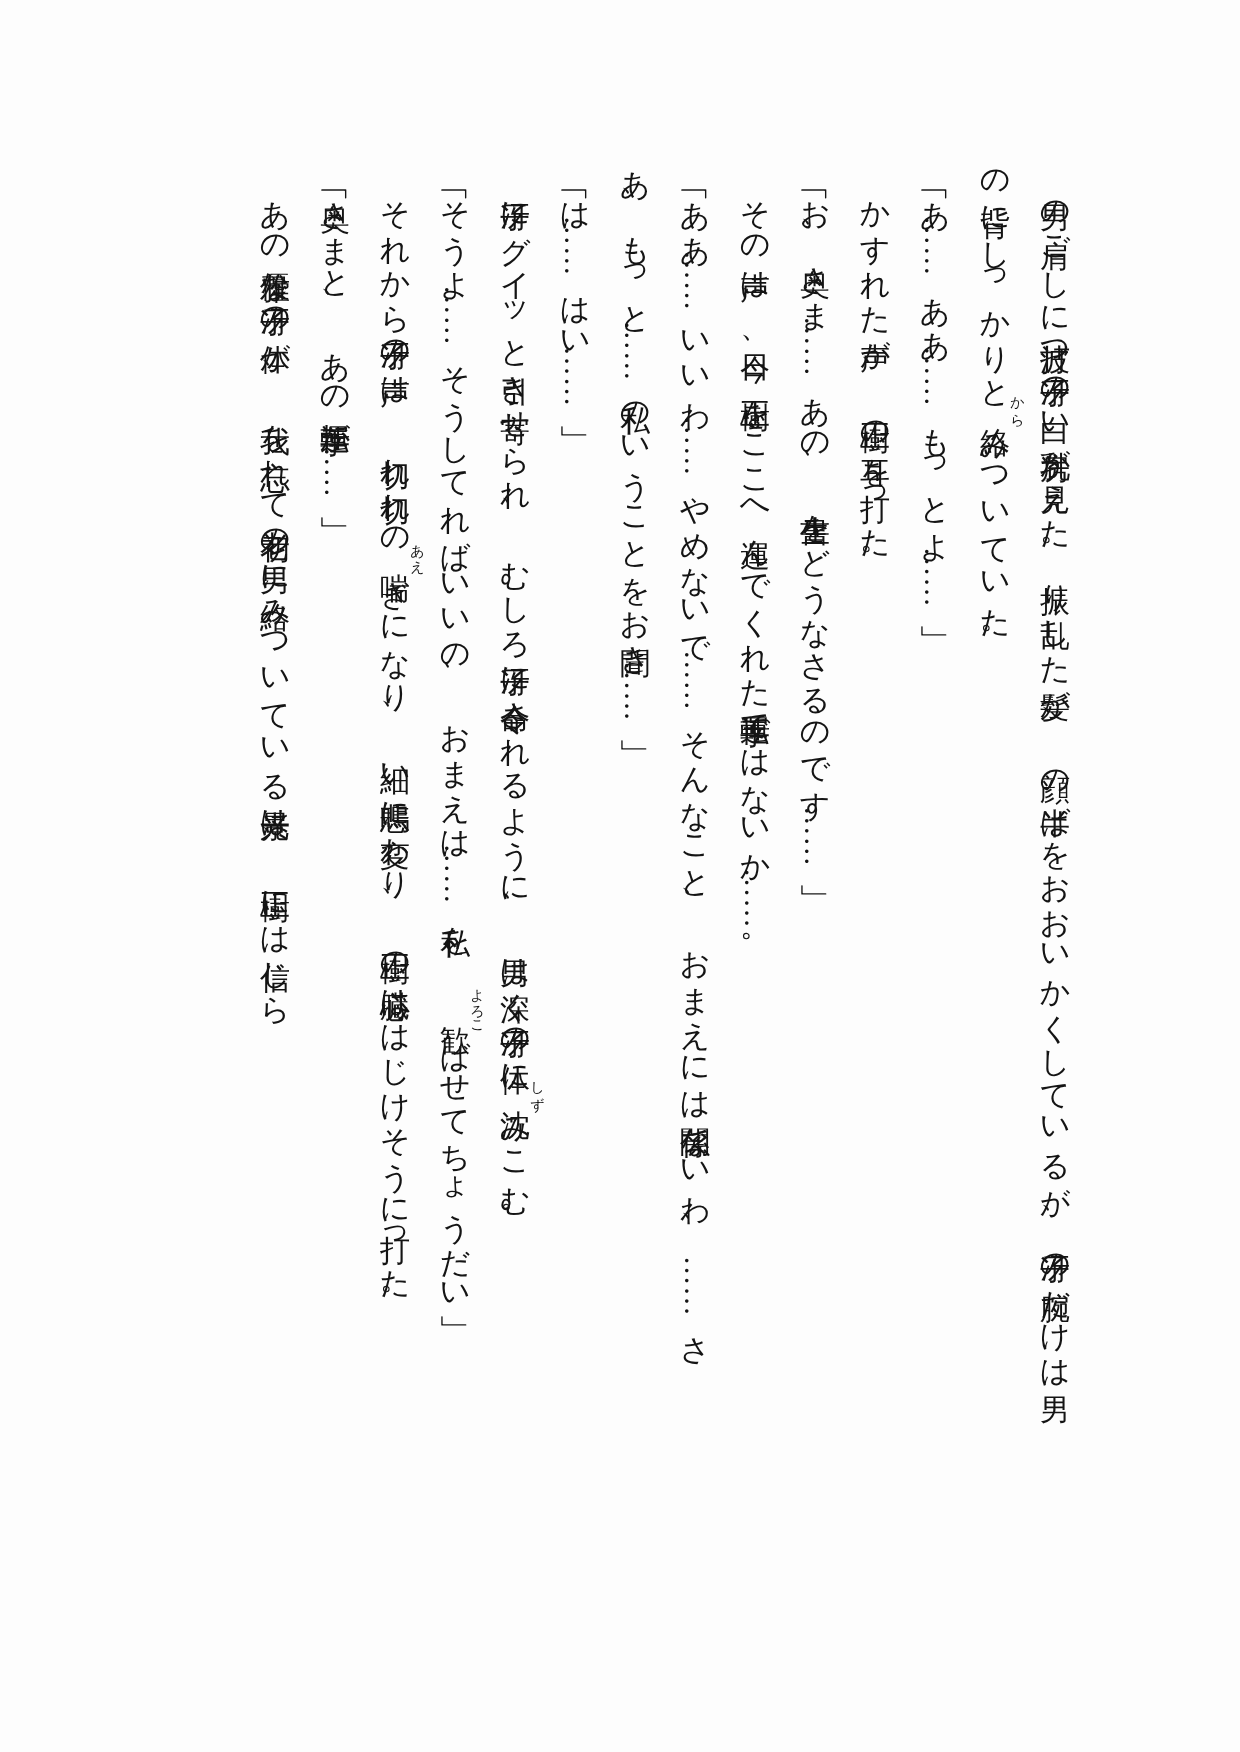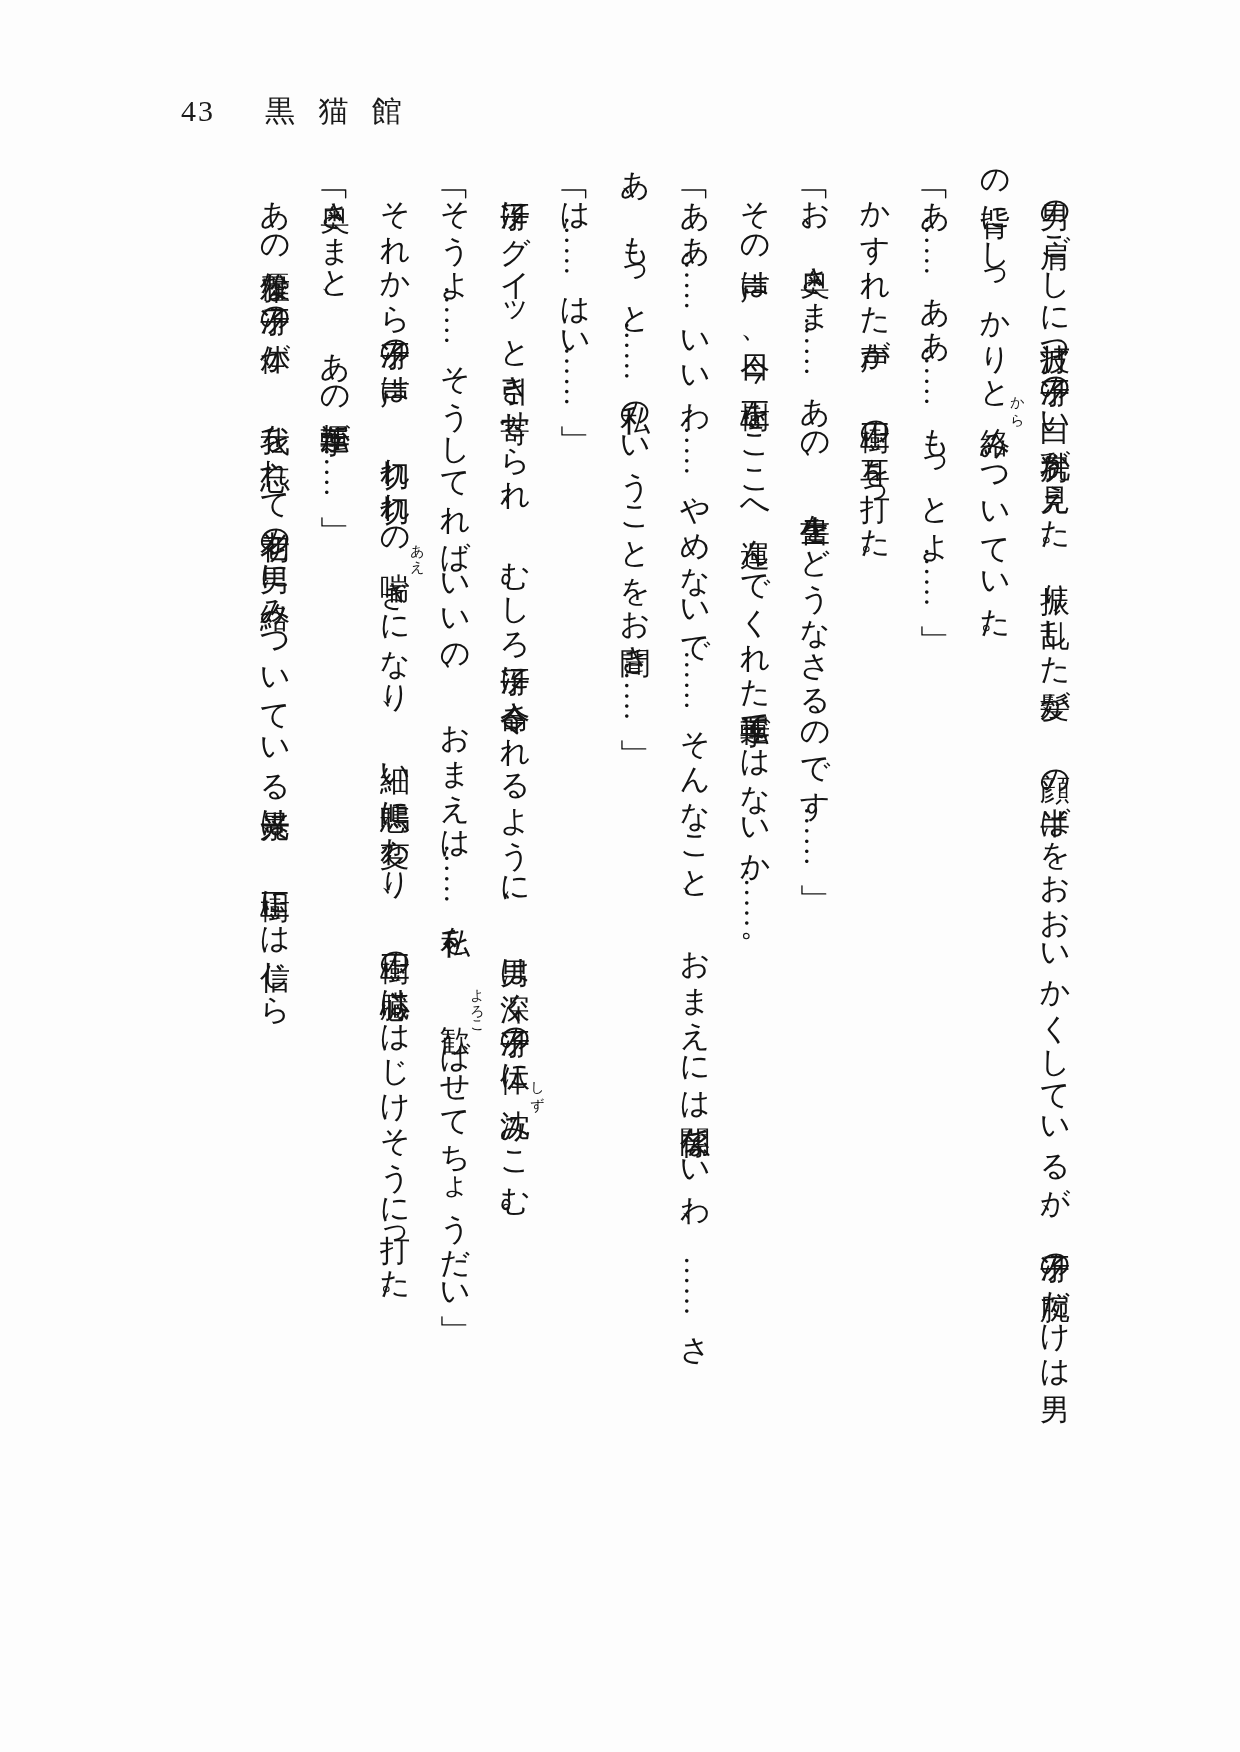--- a/index.html
+++ b/index.html
@@ -65,23 +65,20 @@
     font-size: 14px;
     letter-spacing: 0;
     line-height: 1;
   }
 </style>
 </head>
 <body>
 
 <div class="page">
 
-  <header class="hashira">
-    <span class="pagenum">43</span><span class="btitle">黒猫館</span>
-  </header>
 
   <main class="text-block">
       <p>男の肩ごしに波打つ冴子の白い乳房が見えた。振り乱した髪が、 顔の半ばをおおいかくしているが、冴子の腕だけは男の背にしっかりと<ruby>絡<rt>から</rt></ruby>みついていた。</p>
       <p>「あ……ああ……もっとよ……」</p>
       <p>かすれた声が、 正樹の耳を打った。</p>
       <p>「お、奥さま……あの、 書生をどうなさるのです……」</p>
       <p>その声は、 今日、 正樹をここへ運んでくれた運転手ではないか……。</p>
       <p>「ああ……いいわ……やめないで……そんなこと、 おまえには関係ないわ、 ……さあ、もっと……私のいうことをお聞き……」</p>
       <p>「は……はい……」</p>
       <p>冴子にグイッと引き寄せられ、 むしろ冴子に命令されるように、 男は深く冴子の体に<ruby>沈<rt>しず</rt></ruby>みこむ。</p>

